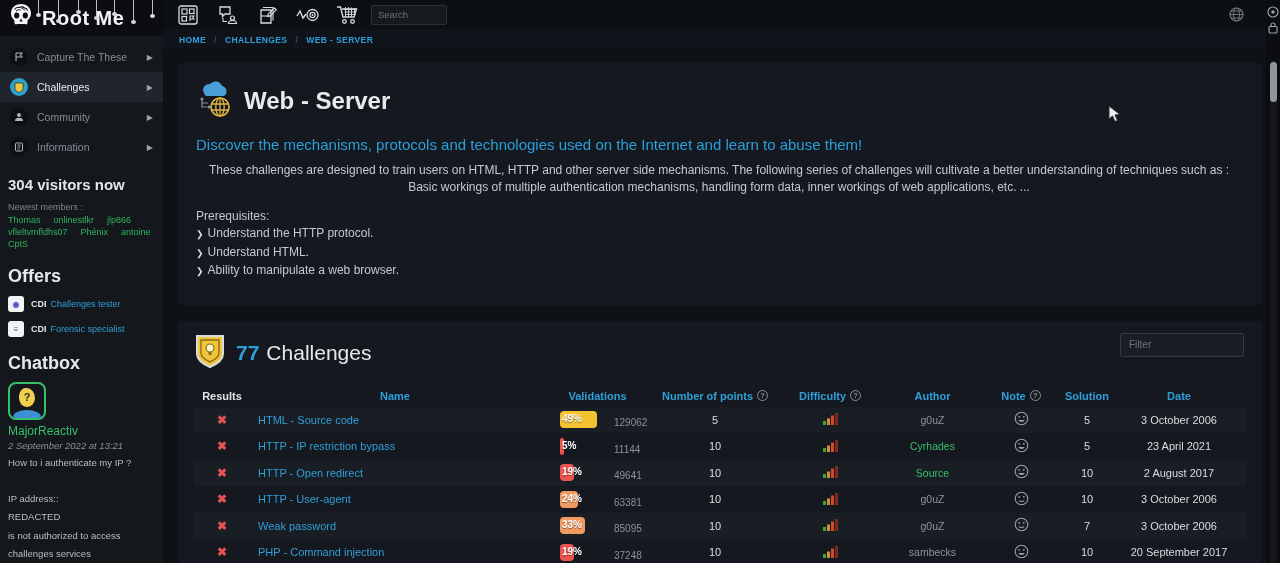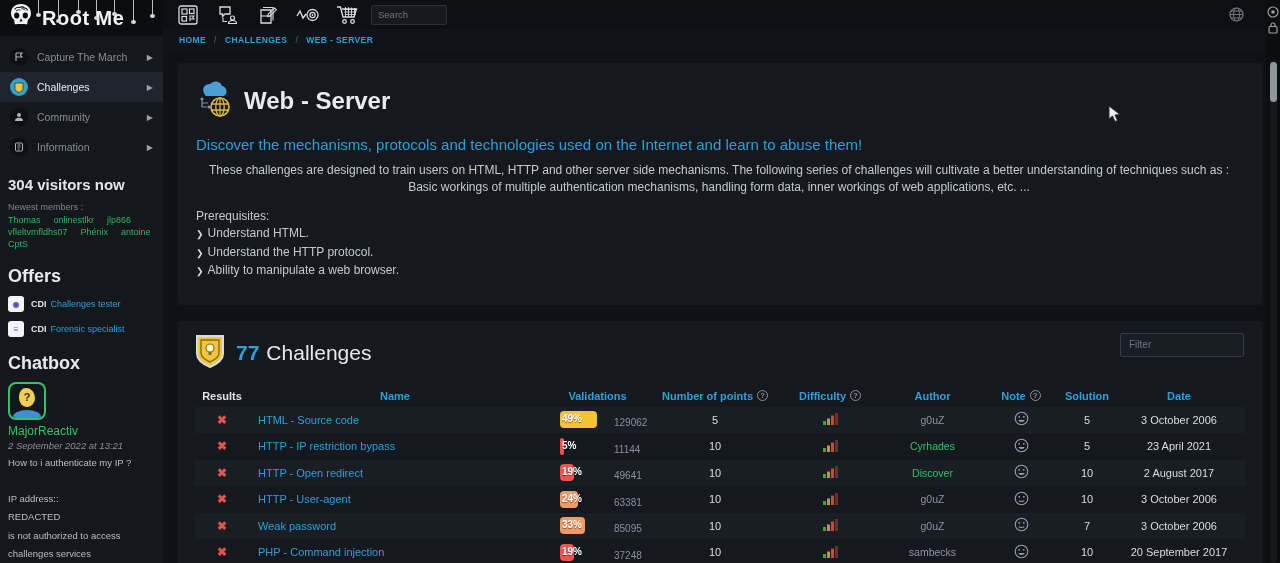--- a/index.html
+++ b/index.html
@@ -155,21 +155,21 @@
       <span class="logo-text">Root Me</span>
     </div>
 
     <nav class="menu" id="menu">
         <div class="menu-item">
           <span class="menu-icon">
             <svg width="10" height="10" viewBox="0 0 10 10">
               <path d="M2 1 v8 M2 1 h6 l-1.6 2 L8 5 H2" stroke="#aeb4bb" stroke-width="1.1" fill="none"></path>
             </svg>
           </span>
-          <span>Capture The March</span>
+          <span>Capture The These</span>
           <span class="menu-chevron">▶</span>
         </div>
         <div class="menu-item active">
           <span class="menu-icon">
             <svg width="10" height="11" viewBox="0 0 10 11">
               <path d="M1 1 h8 v5.5 c0 2-2 3.2-4 4 c-2-.8-4-2-4-4 Z" fill="#f0c63f" stroke="#0d0f13" stroke-width="0.6"></path>
             </svg>
           </span>
           <span>Challenges</span>
           <span class="menu-chevron">▶</span>
@@ -319,22 +319,22 @@
               <ellipse cx="24" cy="28" rx="4.2" ry="9" fill="none" stroke="#e0b63f" stroke-width="1.3"></ellipse>
               <path d="M15.3 25 h17.4 M15.3 31 h17.4 M24 19 v18" stroke="#e0b63f" stroke-width="1.3"></path>
             </svg>
           </span>
           <h1 class="page-title">Web - Server</h1>
         </div>
         <div class="subtitle">Discover the mechanisms, protocols and technologies used on the Internet and learn to abuse them!</div>
         <div class="description">These challenges are designed to train users on HTML, HTTP and other server side mechanisms. The following series of challenges will cultivate a better understanding of techniques such as : Basic workings of multiple authentication mechanisms, handling form data, inner workings of web applications, etc. ...</div>
         <div class="prereq-label">Prerequisites:</div>
         <div id="prereqs">
+            <div class="prereq-item"><span class="arrow">❯</span><span>Understand the HTTP protocol.</span></div>
             <div class="prereq-item"><span class="arrow">❯</span><span>Understand HTML.</span></div>
-            <div class="prereq-item"><span class="arrow">❯</span><span>Understand the HTTP protocol.</span></div>
             <div class="prereq-item"><span class="arrow">❯</span><span>Ability to manipulate a web browser.</span></div>
           </div>
       </section>
 
       <section class="panel panel-challenges">
         <div class="ch-header">
           <span>
             <svg width="32" height="36" viewBox="0 0 32 36">
               <path d="M3 3 h26 v18 c0 6-6 10-13 13 C9 31 3 27 3 21 Z" fill="#f0c63f" stroke="#d7dce1" stroke-width="2"></path>
               <path d="M7 7 h18 v13 c0 4-4.5 7-9 9 c-4.5-2-9-5-9-9 Z" fill="none" stroke="#8a6d14" stroke-width="1.4"></path>
@@ -455,21 +455,21 @@
     </div>
     <div class="cell">10</div>
     <div class="cell cell-diff">
                   <span><svg width="17" height="15" viewBox="0 0 17 15">
                       <rect x="1" y="10" width="3" height="4" fill="#3da639"></rect>
                       <rect x="5" y="7.5" width="3" height="6.5" fill="#d4902f"></rect>
                       <rect x="9" y="4.5" width="3" height="9.5" fill="#cc4a2f"></rect>
                       <rect x="13" y="2" width="3" height="12" fill="#7e2a1a"></rect>
                     </svg></span>
                 </div>
-    <div class="cell cell-author" style="color: rgb(53, 192, 106);">Discover</div>
+    <div class="cell cell-author" style="color: rgb(53, 192, 106);">Source</div>
     <div class="cell cell-note">
                   <span><svg width="15" height="15" viewBox="0 0 15 15">
                       <circle cx="7.5" cy="7.5" r="6.3" fill="none" stroke="#9aa0a7" stroke-width="1.1"></circle>
                       <circle cx="5.2" cy="5.8" r="0.9" fill="#9aa0a7"></circle>
                       <circle cx="9.8" cy="5.8" r="0.9" fill="#9aa0a7"></circle>
                       <path d="M4.3 9 a3.3 2.6 0 0 0 6.4 0 Z" fill="#9aa0a7"></path>
                     </svg></span>
                 </div>
     <div class="cell">10</div>
     <div class="cell">2 August 2017</div>

